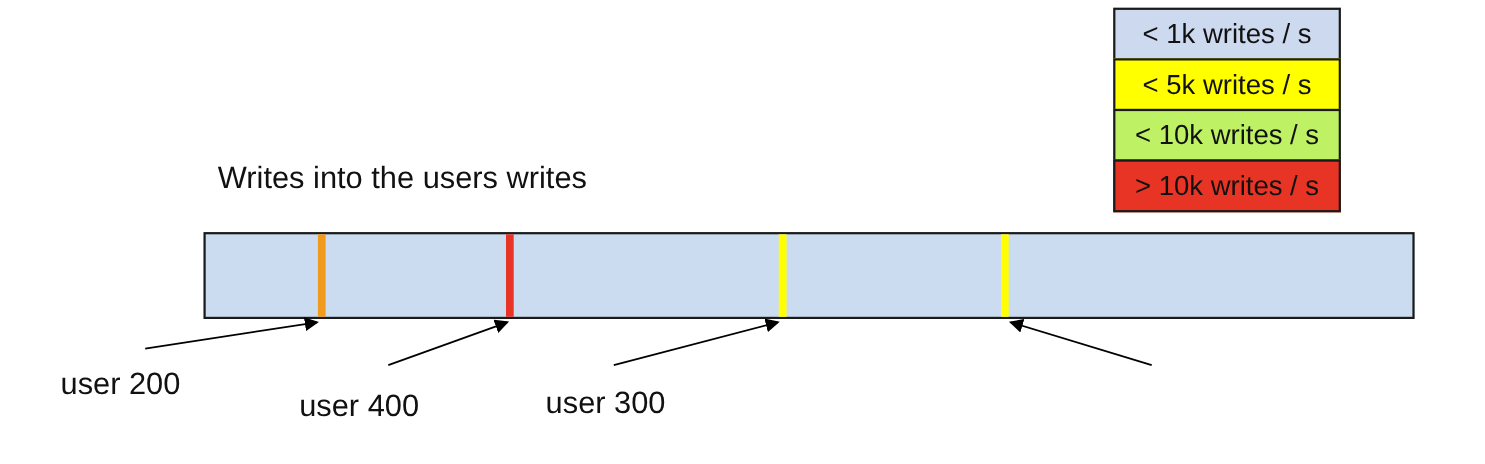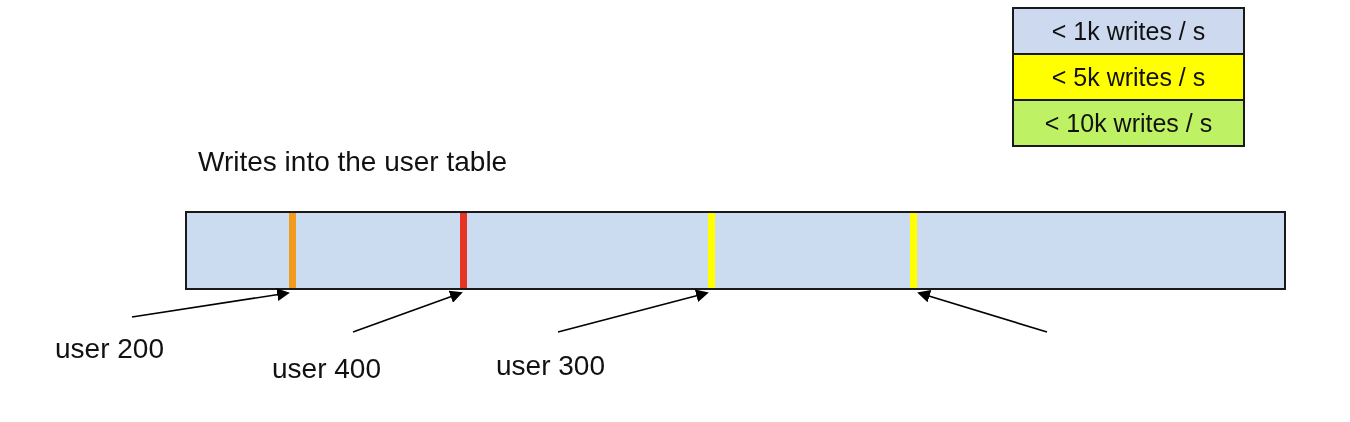--- a/index.html
+++ b/index.html
@@ -57,21 +57,21 @@
     white-space: nowrap;
   }
   .label-100 { left: 55px;  top: 333px; }
   .label-200 { left: 272px; top: 353px; }
   .label-300 { left: 496px; top: 350px; }
   .label-400 { left: 967px; top: 351px; }
   .legend {
     position: absolute;
     left: 1012px;
     top: 7px;
-    width: 233px;
+    width: 207px;
     border-radius: 20px;
   }
   .legend-row {
     box-sizing: border-box;
     width: 100%;
     height: 48px;
     border: 2px solid #1a1a1a;
     font-size: 25px;
     color: #111111;
     text-align: center;
@@ -81,21 +81,21 @@
   .legend-row + .legend-row {
     margin-top: -2px;
     text-align: center;
   }
 </style>
 </head>
 <body>
 
 <div class="canvas">
 
-  <div class="diagram-title">Writes into the user table</div>
+  <div class="diagram-title">Writes into the users writes</div>
 
   <div class="users-bar" style="background-color: rgb(204, 220, 240);">
     <div class="hotspot hotspot-100" style="background-color: rgb(240, 154, 30);"></div>
     <div class="hotspot hotspot-200" style="background-color: rgb(232, 52, 37);"></div>
     <div class="hotspot hotspot-300" style="background-color: rgb(255, 255, 0);"></div>
     <div class="hotspot hotspot-400" style="background-color: rgb(255, 255, 0);"></div>
   </div>
 
   <svg class="arrow-layer" viewBox="0 0 1350 422">
     <defs>
@@ -110,15 +110,16 @@
   </svg>
 
   <div class="user-label label-100">user 200</div>
   <div class="user-label label-200">user 400</div>
   <div class="user-label label-300">user 300</div>
 
   <div class="legend">
     <div class="legend-row" style="background-color: rgb(204, 217, 238);">&lt; 1k writes / s</div>
     <div class="legend-row" style="background-color: rgb(255, 255, 0);">&lt; 5k writes / s</div>
     <div class="legend-row" style="background-color: #bef264;">&lt; 10k writes / s</div>
+    <div class="legend-row" style="background-color: rgb(232, 52, 37);">&gt; 10k writes / s</div>
   </div>
 
 </div>
 
 </body></html>

